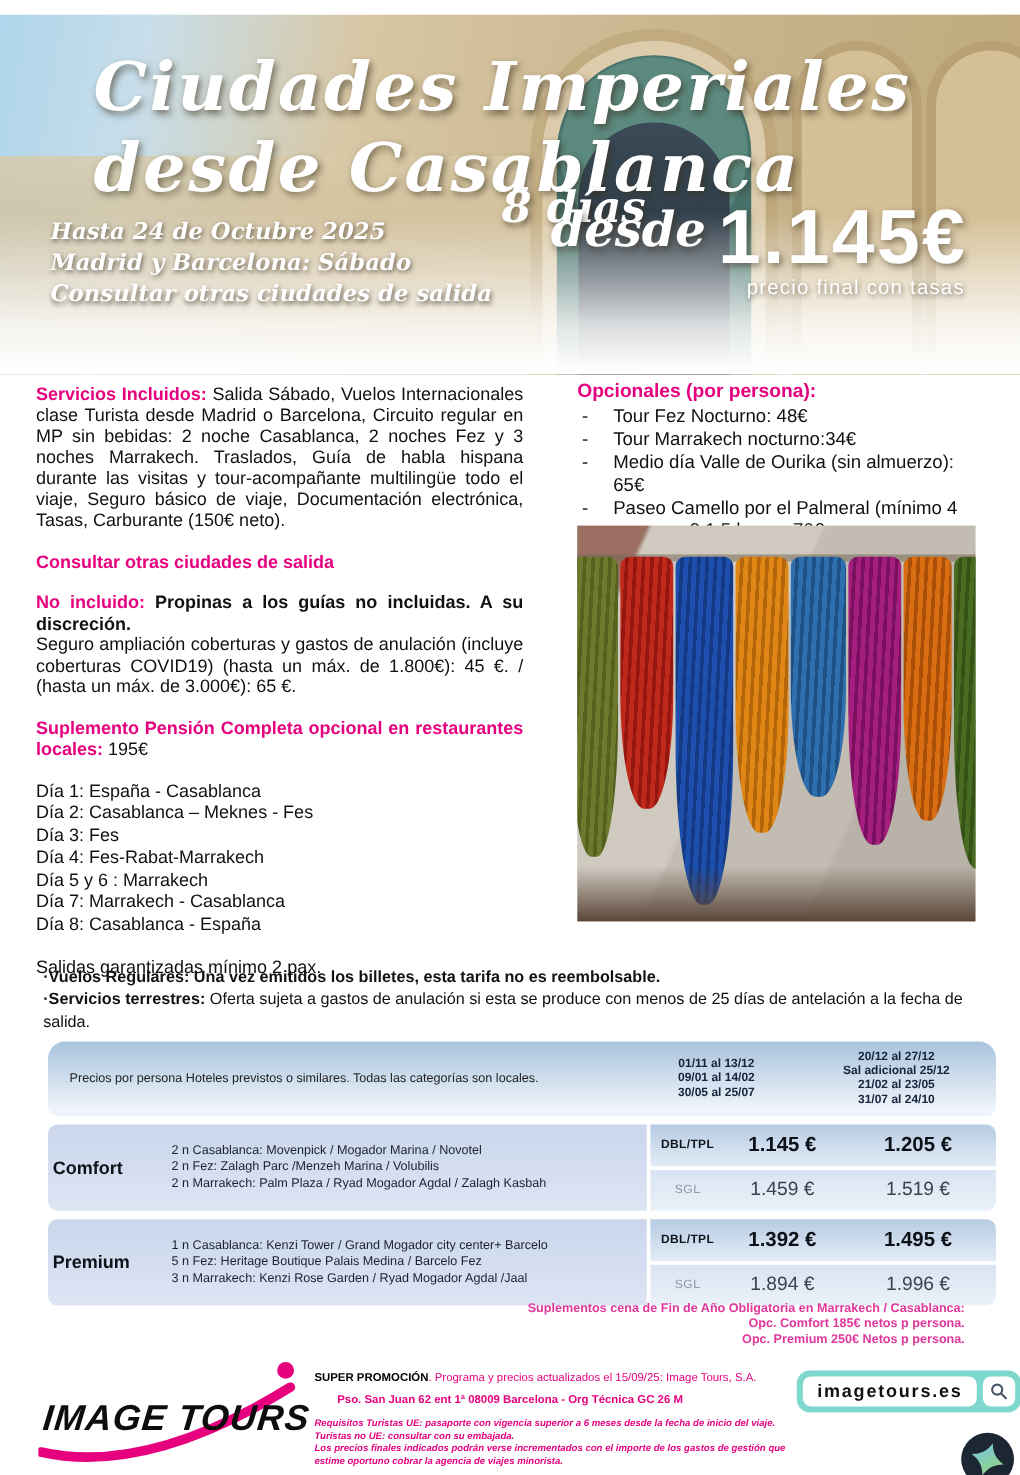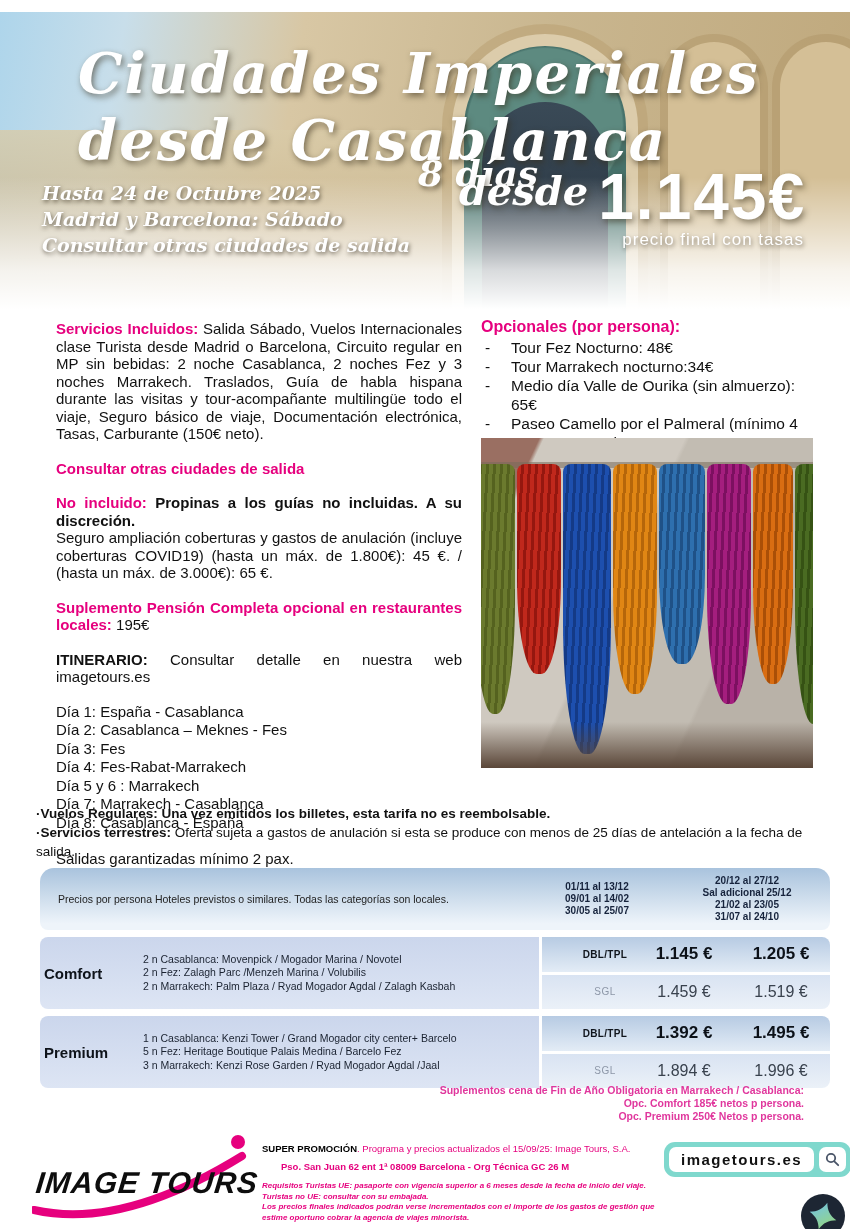--- a/index.html
+++ b/index.html
@@ -26,21 +26,21 @@
   .title2 { position:absolute; left:78px; top:95px; font-size:56px; letter-spacing:2px; text-shadow:2px 3px 6px rgba(55,45,25,.6); }
   .days { position:absolute; left:418px; top:140px; font-size:36px; text-shadow:2px 3px 5px rgba(55,45,25,.6); }
   .hero-info { position:absolute; left:42px; top:168px; font-size:19px; line-height:26px; text-shadow:1px 2px 4px rgba(40,30,15,.65); }
   .price-box { position:absolute; right:44px; top:148px; text-align:right; text-shadow:2px 3px 6px rgba(55,45,25,.55); }
   .price-box .desde { font-size:40px; margin-right:10px; vertical-align:14px; }
   .price-box .amount { font-size:64px; font-weight:800; letter-spacing:2px; font-family:"Liberation Sans",sans-serif; font-style:normal; }
   .price-note { position:absolute; right:46px; top:218px; font-size:17px; letter-spacing:1px; color:#fff; text-shadow:1px 2px 4px rgba(40,30,15,.6); }
 
   
   .magenta { color:#e6007e; }
-  .col-left { position:absolute; left:56px; top:308px; width:406px; font-size:15px; line-height:17.5px; color:#111; text-align:justify; }
+  .col-left { position:absolute; left:30px; top:308px; width:406px; font-size:15px; line-height:17.5px; color:#111; text-align:justify; }
   .col-left p { margin-bottom:17px; }
   .b { font-weight:bold; }
   .itinerary div { line-height:18.5px; text-align:left; }
   .col-right { position:absolute; left:481px; top:306px; width:332px; font-size:15.5px; color:#111; }
   .opt-title { font-weight:bold; font-size:16px; margin-bottom:2px; }
   .opt-item { display:flex; line-height:19px; }
   .opt-item .dash { width:30px; flex:0 0 30px; padding-left:4px; }
 
   
   .yarn { position:absolute; left:481px; top:426px; width:332px; height:330px; overflow:hidden;
@@ -65,21 +65,21 @@
   .t-head { display:grid; grid-template-columns:1fr 150px 150px; align-items:center;
     height:62px; border-radius:14px 14px 8px 8px; padding:0 8px 0 0;
     background:linear-gradient(#a9c3dd,#eef4fa 90%); }
   .t-head .intro { font-size:10.5px; color:#222; padding-left:18px; }
   .t-season { font-size:10px; font-weight:bold; color:#16233c; text-align:center; line-height:12px; }
   .t-block { display:flex; height:72px; margin-top:7px; }
   .t-left { display:flex; width:499px; background:linear-gradient(#cbd6ec,#dde5f4); border-radius:8px 0 0 8px; }
   .t-cat { width:95px; display:flex; align-items:center; padding-left:4px; font-weight:bold; font-size:15px; color:#0e131a; }
   .t-hotels { flex:1; display:flex; flex-direction:column; justify-content:center; font-size:10.5px; line-height:13.5px; color:#1a2230; padding-left:8px; }
   .t-right { flex:1; margin-left:3px; display:flex; flex-direction:column; }
-  .band { flex:1; display:grid; grid-template-columns:62px 96px 1fr; align-items:center; text-align:center;padding-left:32px; }
+  .band { flex:1; display:grid; grid-template-columns:62px 96px 1fr; align-items:center; text-align:center; }
   .band.dbl { background:linear-gradient(#b7cbe3,#e3ecf6); border-radius:0 8px 0 0; margin-bottom:3px; }
   .band.sgl { background:linear-gradient(#d9e3f2,#ebf1f8); border-radius:0 0 8px 0; }
   .lbl-dbl { font-size:10px; font-weight:bold; color:#10151c; letter-spacing:.3px; }
   .lbl-sgl { font-size:10px; color:#8d97a8; letter-spacing:.5px; }
   .price-dbl { font-size:17px; font-weight:bold; color:#0c1118; }
   .price-sgl { font-size:16px; color:#39424e; }
 
   .supp { position:absolute; right:46px; top:1072px; width:500px; text-align:right;
     font-size:10.5px; line-height:13px; color:#e0379d; font-weight:bold; }
 
@@ -130,21 +130,20 @@
       <div class="price-note">precio final con tasas</div>
     </div>
   </div>
 
   <div class="col-left">
     <p><span class="b magenta">Servicios Incluidos:</span><span> Salida Sábado, Vuelos Internacionales clase Turista desde Madrid o Barcelona, Circuito regular en MP sin bebidas: 2 noche Casablanca, 2 noches Fez y 3 noches Marrakech. Traslados, Guía de habla hispana durante las visitas y tour-acompañante multilingüe todo el viaje, Seguro básico de viaje, Documentación electrónica, Tasas, Carburante (150€ neto).</span></p>
     <p class="b magenta">Consultar otras ciudades de salida</p>
     <p><span class="b magenta">No incluido:</span><span class="b"> Propinas a los guías no incluidas. A su discreción.</span><br>
       <span>Seguro ampliación coberturas y gastos de anulación (incluye coberturas COVID19)  (hasta un máx. de 1.800€): 45 €. / (hasta un máx. de 3.000€): 65 €.</span></p>
     <p><span class="b magenta">Suplemento Pensión Completa opcional en restaurantes locales:</span><span> 195€</span></p>
-    <p><span class="b">ITINERARIO:</span><span> Consultar detalle en nuestra web imagetours.es</span></p>
     <div class="itinerary">
       <div>Día 1: España - Casablanca</div>
       <div>Día 2: Casablanca – Meknes - Fes</div>
       <div>Día 3: Fes</div>
       <div>Día 4: Fes-Rabat-Marrakech</div>
       <div>Día 5 y 6 : Marrakech</div>
       <div>Día  7: Marrakech - Casablanca</div>
       <div>Día 8: Casablanca - España</div>
     </div>
     <p style="margin-top:18px;text-align:left">Salidas garantizadas mínimo 2 pax.</p>

